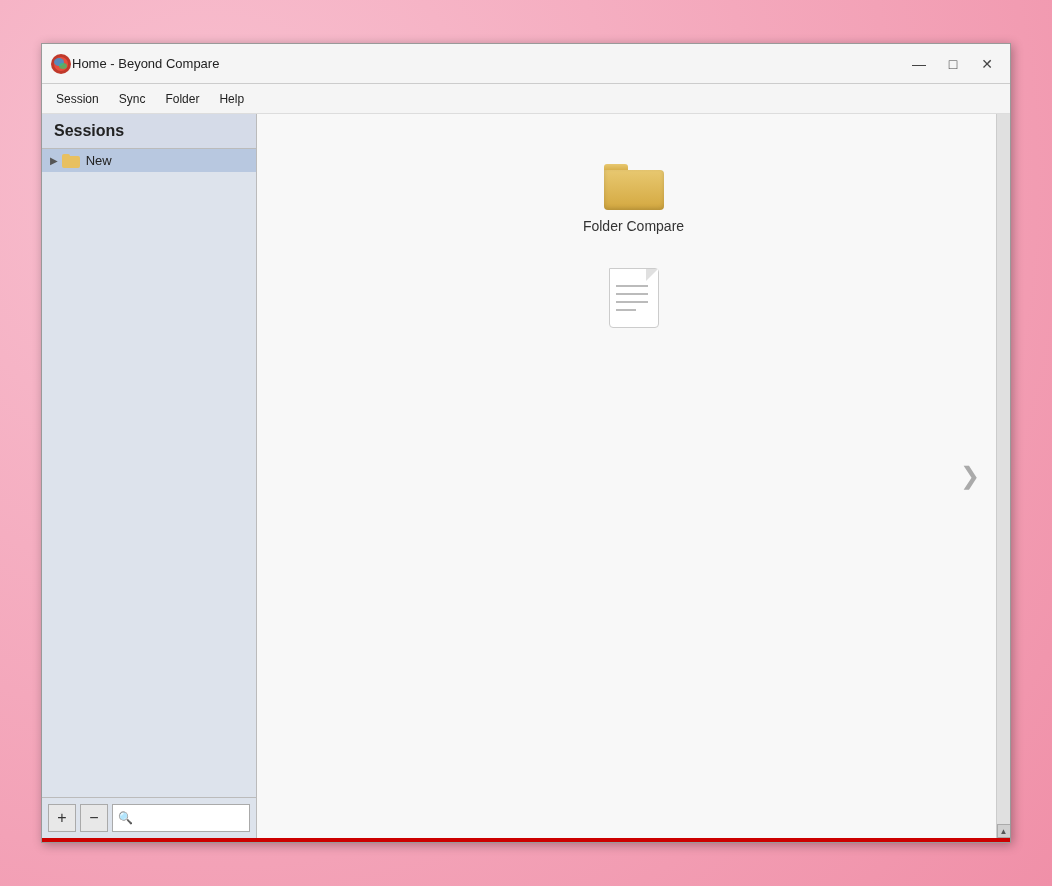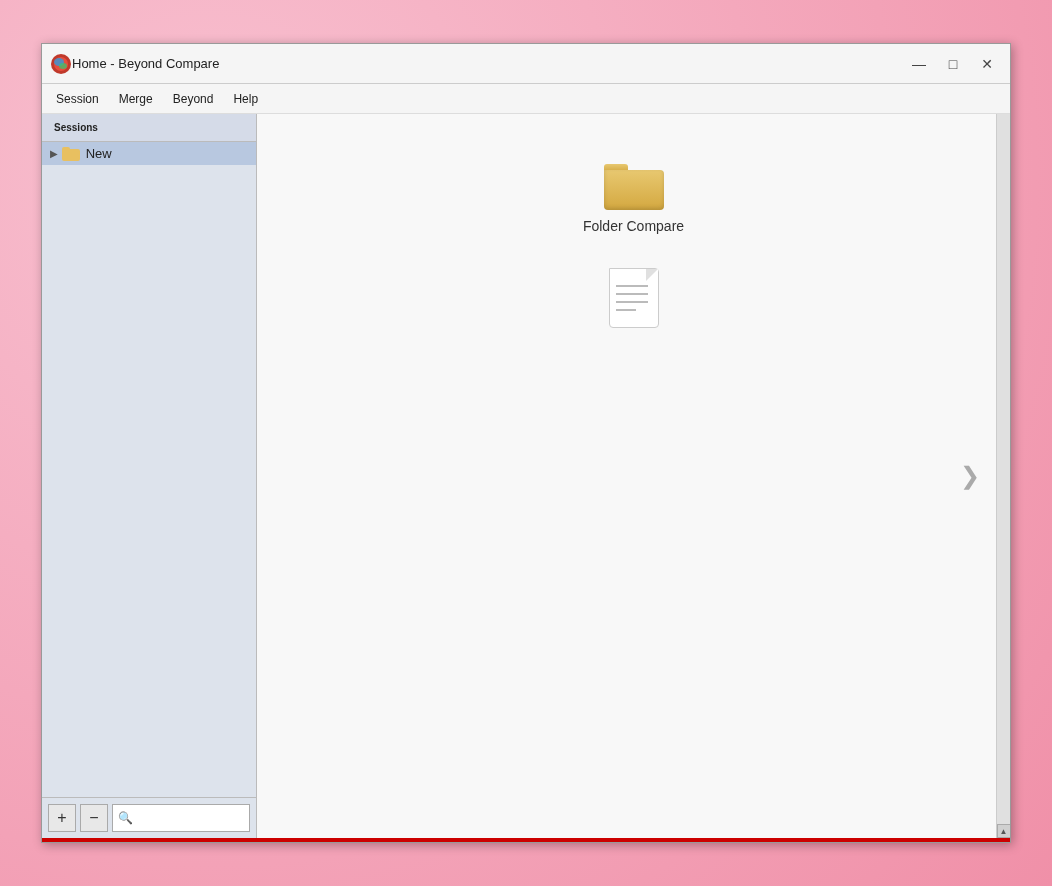--- a/index.html
+++ b/index.html
@@ -80,21 +80,21 @@
     .sidebar {
       width: 215px;
       background: #dde3ec;
       border-right: 1px solid #bbb;
       display: flex;
       flex-direction: column;
       flex-shrink: 0;
     }
     .sidebar-header {
       padding: 8px 12px;
-      font-size: 10px;
+      font-size: 16px;
       font-weight: bold;
       color: #222;
       background: #d5dbe8;
       border-bottom: 1px solid #bbb;
     }
     .sidebar-content {
       flex: 1;
       overflow-y: auto;
     }
     .sidebar-item {
@@ -375,22 +375,22 @@
     <span class="title-bar-title">Home - Beyond Compare</span>
     <div class="window-controls">
       <button class="win-btn">—</button>
       <button class="win-btn">□</button>
       <button class="win-btn close">✕</button>
     </div>
   </div>
 
   <div class="menu-bar">
     <span class="menu-item">Session</span>
-    <span class="menu-item">Merge</span>
-    <span class="menu-item">Beyond</span>
+    <span class="menu-item">Sync</span>
+    <span class="menu-item">Folder</span>
     <span class="menu-item">Help</span>
   </div>
 
   <div class="main-area">
 
     <div class="sidebar">
       <div class="sidebar-header">Sessions</div>
       <div class="sidebar-content">
         <div class="sidebar-item">
           <span class="sidebar-chevron">▶</span>

